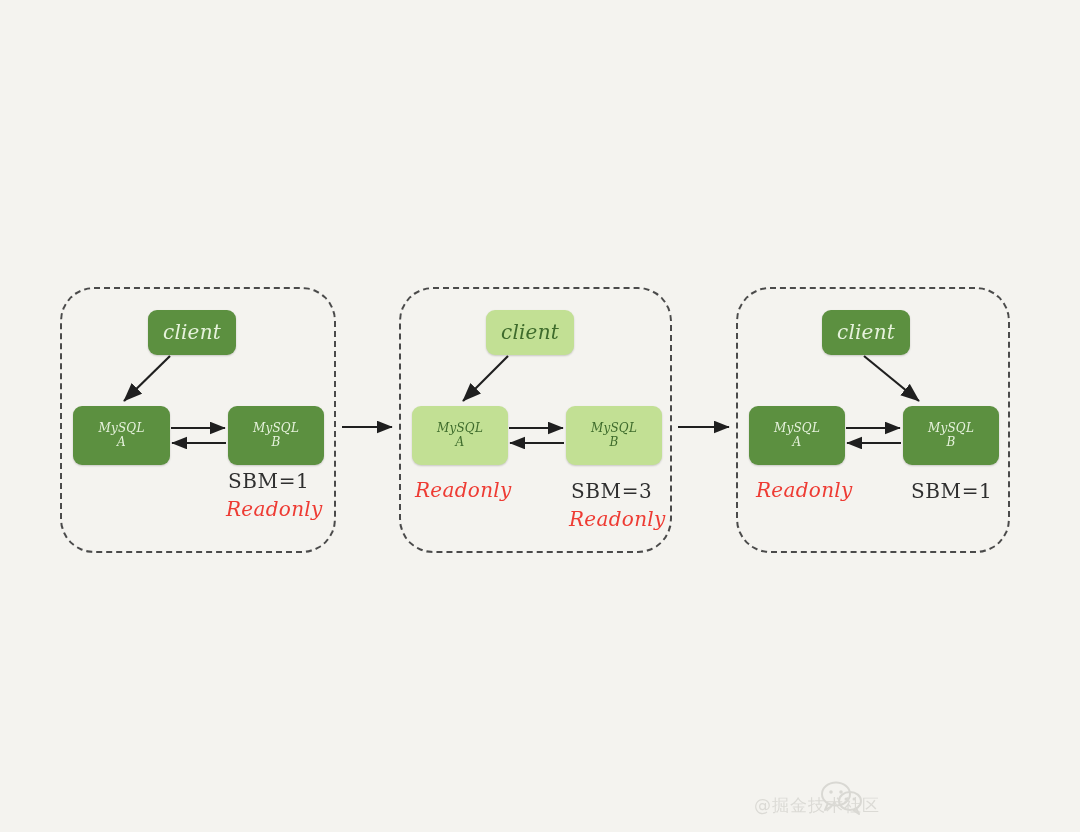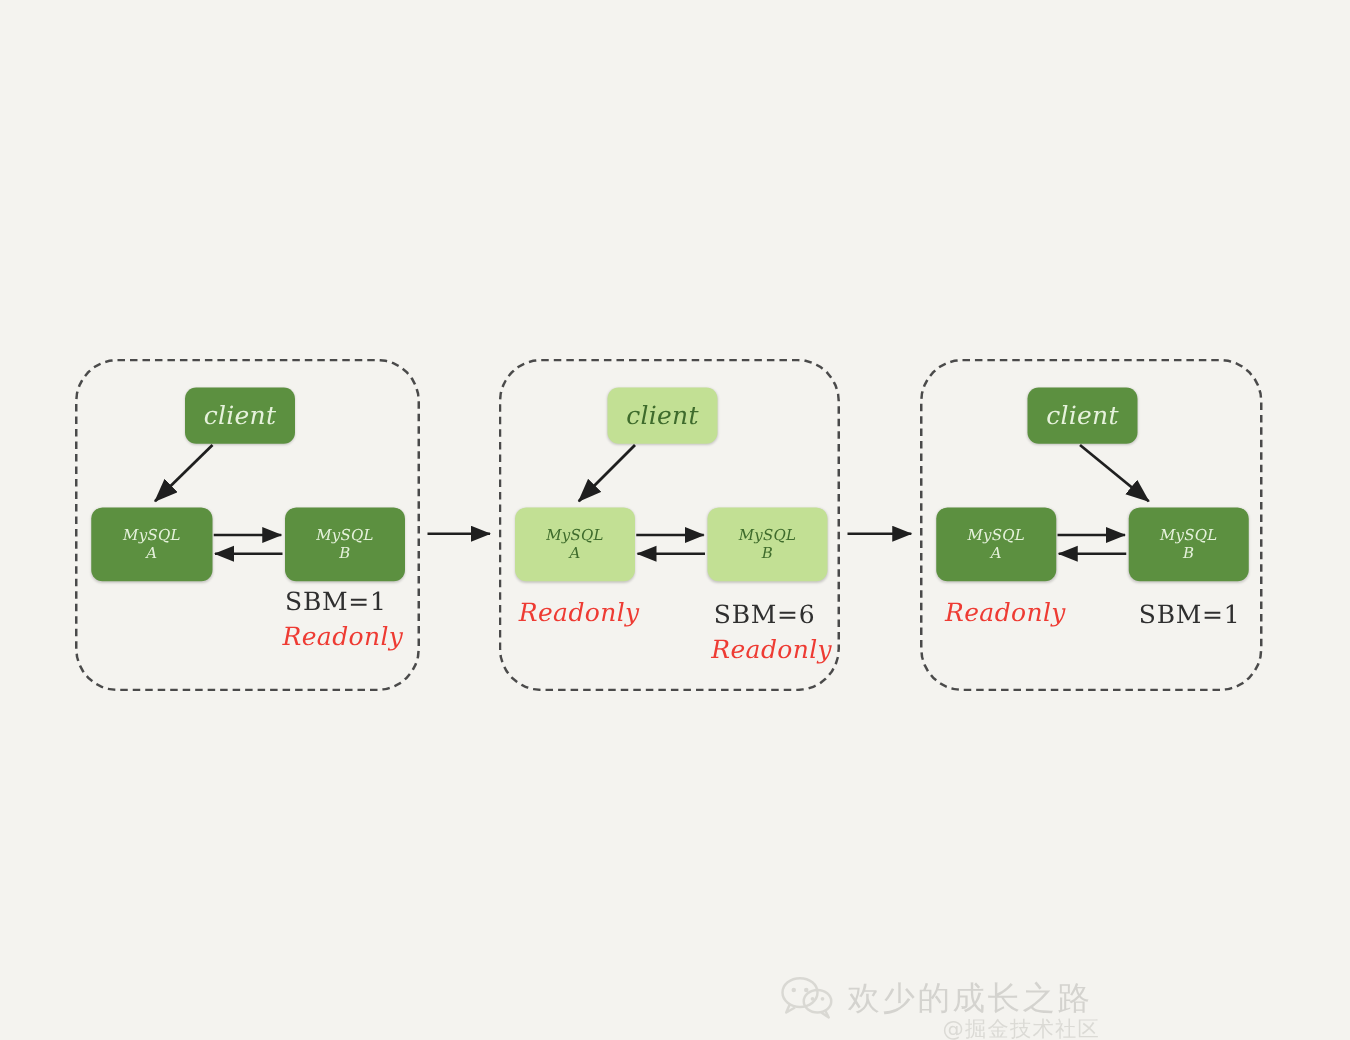--- a/index.html
+++ b/index.html
@@ -155,21 +155,21 @@
     <span class="ln">MySQL</span>
     <span class="ln">A</span>
   </div>
 
   <div class="node light db" style="left:566px; top:406px; width:96px; height:59px;">
     <span class="ln">MySQL</span>
     <span class="ln">B</span>
   </div>
 
   <div class="anno readonly" style="left:415px; top:478px;">Readonly</div>
-  <div class="anno sbm" style="left:571px; top:479px;">SBM=6</div>
+  <div class="anno sbm" style="left:571px; top:479px;">SBM=3</div>
   <div class="anno readonly" style="left:569px; top:507px;">Readonly</div>
 
   <div class="panel" style="left:736px; top:287px; width:274px; height:266px;"></div>
 
   <div class="node dark client" style="left:822px; top:310px; width:88px; height:45px;">
     <span class="ln">client</span>
   </div>
 
   <div class="node dark db" style="left:749px; top:406px; width:96px; height:59px;">
     <span class="ln">MySQL</span>
@@ -217,18 +217,17 @@
       <ellipse cx="16" cy="14" rx="14" ry="11.5" fill="none" stroke="#9d9d96" stroke-width="2"></ellipse>
       <path d="M8 23 L5 30 L12 26" fill="none" stroke="#9d9d96" stroke-width="2" stroke-linejoin="round"></path>
       <circle cx="11" cy="12" r="1.8" fill="#9d9d96"></circle>
       <circle cx="21" cy="12" r="1.8" fill="#9d9d96"></circle>
       <ellipse cx="30" cy="21" rx="11" ry="9" fill="none" stroke="#9d9d96" stroke-width="2"></ellipse>
       <path d="M36 28 L39 34 L33 30" fill="none" stroke="#9d9d96" stroke-width="2" stroke-linejoin="round"></path>
       <circle cx="26" cy="19" r="1.5" fill="#9d9d96"></circle>
       <circle cx="34" cy="19" r="1.5" fill="#9d9d96"></circle>
     </svg>
     <div class="wm-text">
-      <span>欢少的成长之路</span>
       <span class="wm-sub">@掘金技术社区</span>
     </div>
   </div>
 
 </div>
 
 </body></html>

